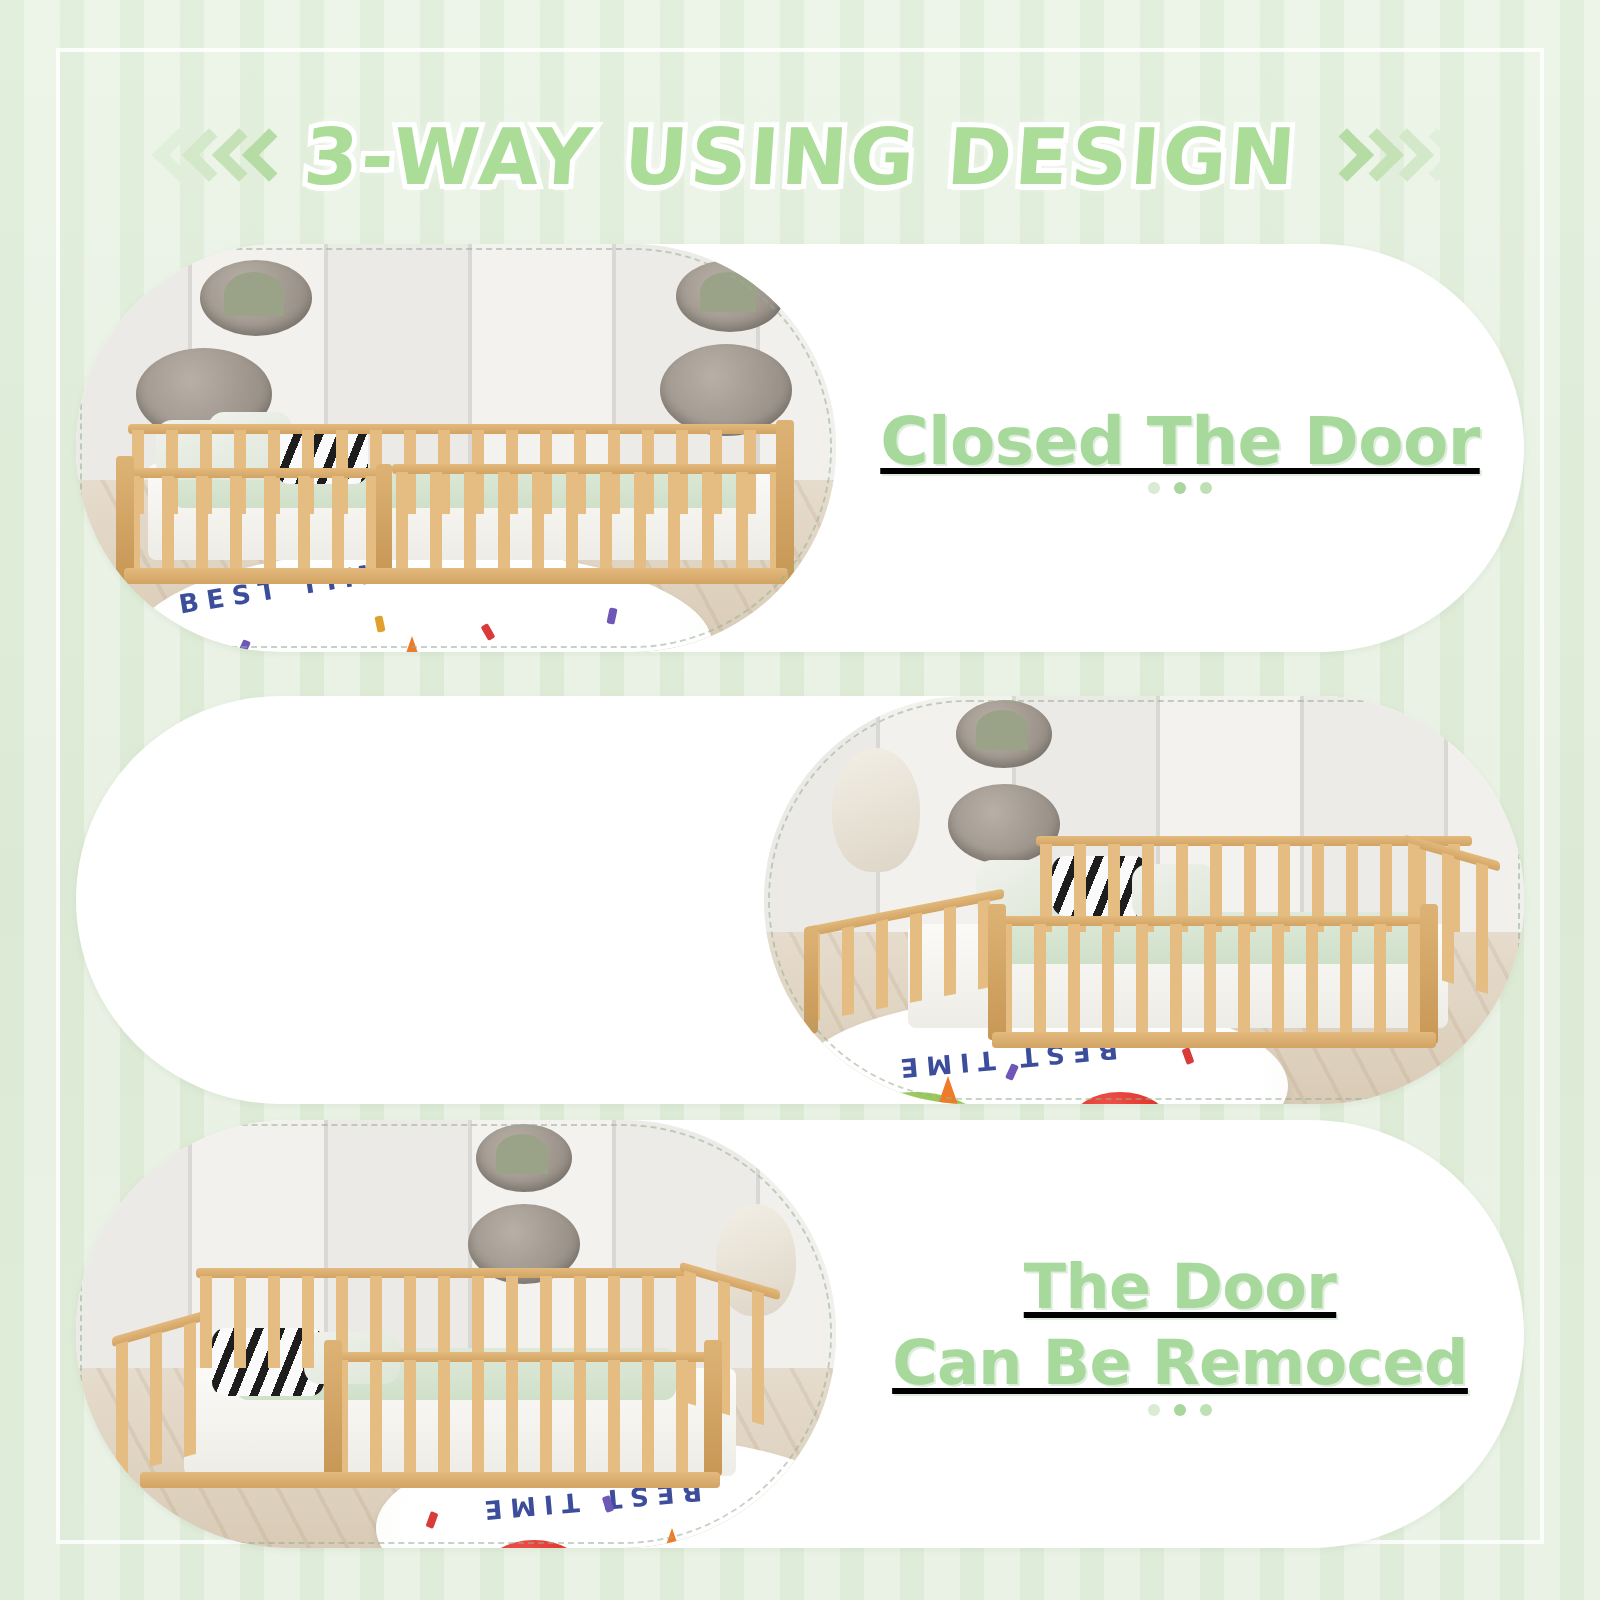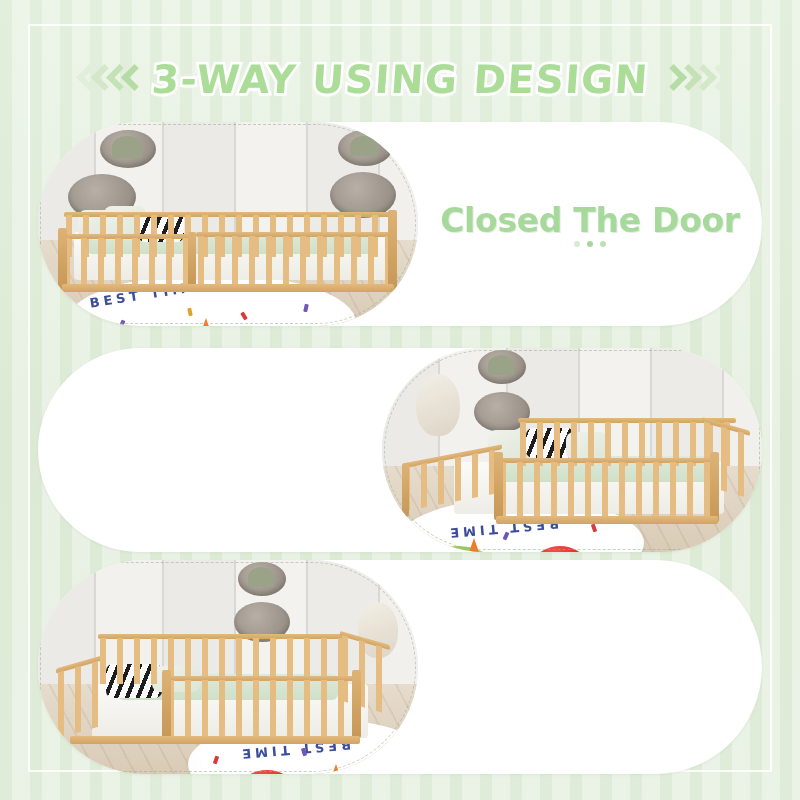--- a/index.html
+++ b/index.html
@@ -247,20 +247,21 @@
   .text-wrap {
     position: absolute;
     top: 0;
     width: 344px;
     height: 100%;
     display: flex;
     flex-direction: column;
     align-items: center;
     justify-content: center;
     gap: 0;
+    text-decoration: underline;
   }
   .text-right { right: 0; }
   .text-left  { left: 0;  width: 360px; }
 
   .caption {
     font-family: "DejaVu Sans", sans-serif;
     font-weight: bold;
     font-size: 33px;
     line-height: 1.22;
     color: #a7d99c;
@@ -461,15 +462,26 @@
           <div class="slats" style="left:120px; top:62px; width:186px; height:56px;"></div>
 
           <div class="post" style="left:114px; top:52px; width:9px; height:68px;"></div>
           <div class="post" style="left:304px; top:52px; width:9px; height:68px;"></div>
           <div class="rail" style="left:22px; top:118px; width:290px; height:8px;"></div>
         </div>
       </div>
       <div class="photo-dash dash-left"></div>
     </div>
 
+    <div class="text-wrap text-right">
+      <div>
+        <div class="caption">The Door</div>
+        <div class="caption">Can Be Remoced</div>
+      </div>
+      <div class="dots">
+        <span class="dot dot-a"></span>
+        <span class="dot dot-b"></span>
+        <span class="dot dot-c"></span>
+      </div>
+    </div>
   </div>
 
 </div>
 
 </body></html>

